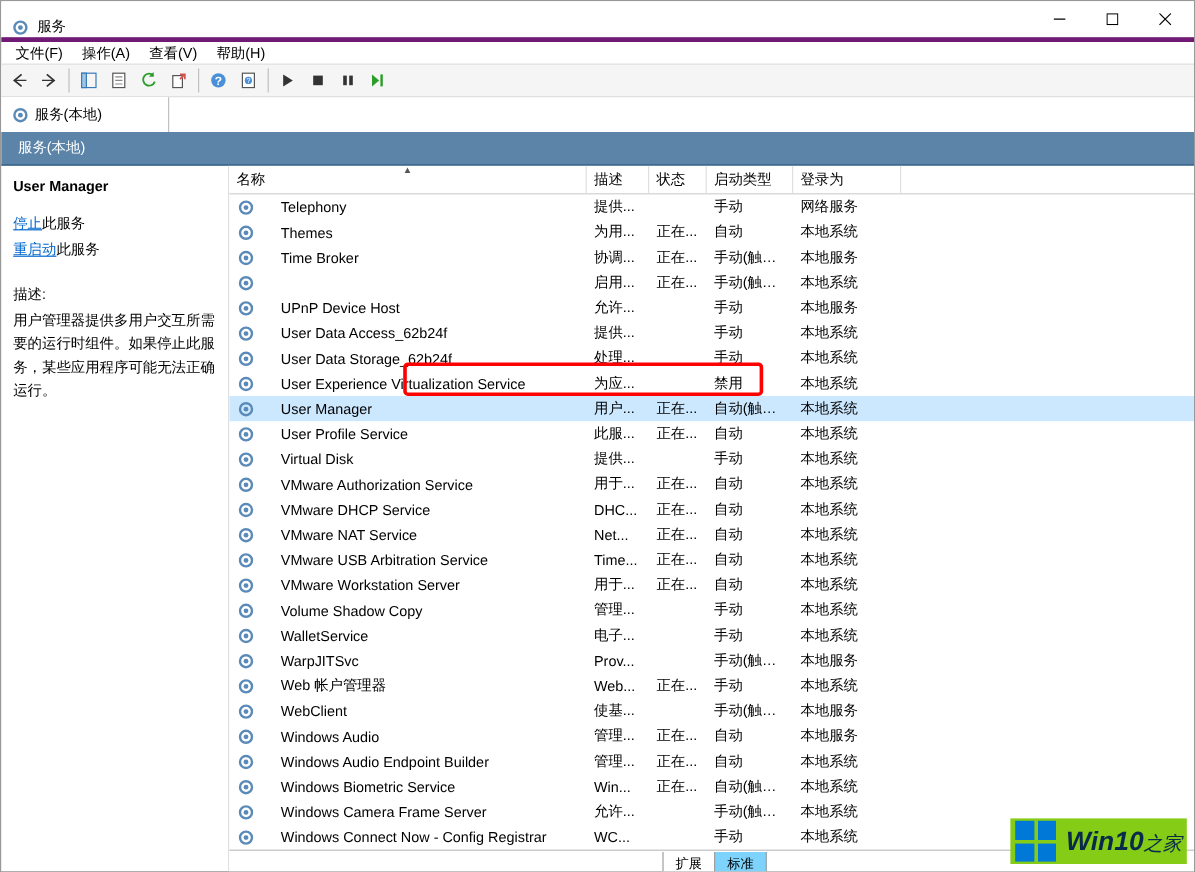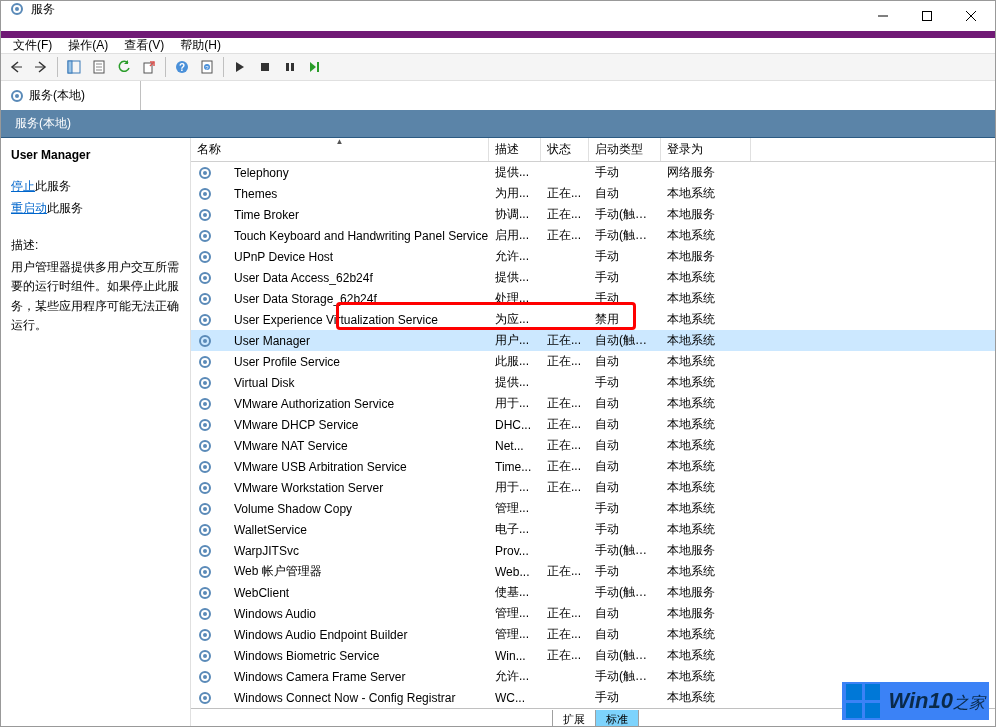--- a/index.html
+++ b/index.html
@@ -1,21 +1,21 @@
 <!DOCTYPE html>
 <html><head>
 <meta charset="utf-8">
 <style>
   * { box-sizing: border-box; }
   body { margin:0; font-family:"Microsoft YaHei","Segoe UI",Tahoma,sans-serif; font-size:12px; color:#000; background:#fff; width:996px; height:727px; overflow:hidden; border:1px solid #999; position:relative; }
-  .titlebar { height:30px; display:flex; align-items:flex-start; padding:0 2px 0 8px; background:#fff; }
+  .titlebar { height:30px; display:flex; align-items:flex-end; padding:0 2px 0 8px; background:#fff; }
   .titlebar .ticon { width:16px; height:16px; margin-right:6px; }
   .titlebar .title { flex:1; font-size:12px; color:#000; }
   .winbtn { width:44px; height:30px; display:flex; align-items:center; justify-content:center; color:#000; }
-  .menubar { height:22px; display:flex; align-items:center; padding:0 4px; border-top:7px solid #701a75;}
+  .menubar { height:22px; display:flex; align-items:center; padding:0 4px; border-top:4px solid #701a75;}
   .menubar .mitem { padding:2px 8px; cursor:default; }
   .toolbar { height:28px; display:flex; align-items:center; padding:0 4px; background:#f5f5f5; border-top:1px solid #e0e0e0; border-bottom:1px solid #e0e0e0; gap:3px; }
   .tbtn { width:22px; height:22px; display:flex; align-items:center; justify-content:center; border:1px solid transparent; }
   .tsep { width:1px; height:20px; background:#c0c0c0; margin:0 2px; }
   .content { display:flex; height:calc(727px - 30px - 22px - 28px - 2px);flex-direction:column; }
   .navpane { width:140px; border-right:1px solid #c0c0c0; padding:4px; background:#fff; }
   .navnode { display:flex; align-items:center; gap:4px; padding:2px 4px; background:#fff;}
   .navnode .gicon { width:16px; height:16px; }
   .mainpane { flex:1; display:flex; flex-direction:column; }
   .mainhdr { height:28px; display:flex; align-items:center; background:#5b84a8; color:#fff; padding:0 8px; border-bottom:1px solid #2c5a82; gap:6px;}
@@ -38,21 +38,21 @@
   .col-name { width:298px; flex-shrink:0;}
   .col-desc { width:52px; flex-shrink:0;}
   .col-state { width:48px; flex-shrink:0;}
   .col-start { width:72px; flex-shrink:0;}
   .col-logon { width:90px; flex-shrink:0;}
   .sortarrow { position:absolute; left:50%; top:-1px; transform:translateX(-50%); font-size:8px; color:#555;}
   .highlight-box { position:absolute; border:3px solid #f00; border-radius:4px; pointer-events:none; }
   .tabs { height:22px; border-top:1px solid #c0c0c0; display:flex; align-items:flex-end; padding-left:4px; background:#fff;justify-content:center;}
   .tab { padding:2px 10px; border:1px solid #a0a0a0; border-top:none; font-size:11px; background:#7dd3fc; margin-right:-1px; cursor:default;}
   .tab.active { background:#fff; }
-  .watermark { position:absolute; right:6px; bottom:6px; display:flex; align-items:center; gap:8px; background:#3b82f6; padding:2px 4px;justify-content:space-between;}
+  .watermark { position:absolute; right:6px; bottom:6px; display:flex; align-items:center; gap:8px; background:#84cc16; padding:2px 4px;justify-content:space-between;}
   .watermark .wlogo { width:34px; height:34px; display:grid; grid-template-columns:1fr 1fr; grid-template-rows:1fr 1fr; gap:3px;}
   .watermark .wlogo div { background:#0078d7; }
   .watermark .wtext { font-size:22px; color:#0a2a4a; font-weight:600; font-style:italic;}
   .watermark .wtext .zh { font-size:16px; font-weight:normal;}
   svg { display:block; }
 </style>
 </head>
 <body>
 
 <div class="titlebar">
@@ -260,21 +260,20 @@
               <div class="cell col-logon">本地服务</div>
             </div>
             <div class="row">
               <div class="cell ncell col-name">
                 <span class="gear">
                   <svg viewBox="0 0 16 16">
                     <circle cx="8" cy="8" r="5" fill="none" stroke="#5a8ab8" stroke-width="2"></circle>
                     <circle cx="8" cy="8" r="2" fill="#5a8ab8"></circle>
                   </svg>
                 </span>
-                <span>Touch Keyboard and Handwriting Panel Service</span>
               </div>
               <div class="cell col-desc">启用...</div>
               <div class="cell col-state">正在...</div>
               <div class="cell col-start">手动(触发...</div>
               <div class="cell col-logon">本地系统</div>
             </div>
             <div class="row">
               <div class="cell ncell col-name">
                 <span class="gear">
                   <svg viewBox="0 0 16 16">

